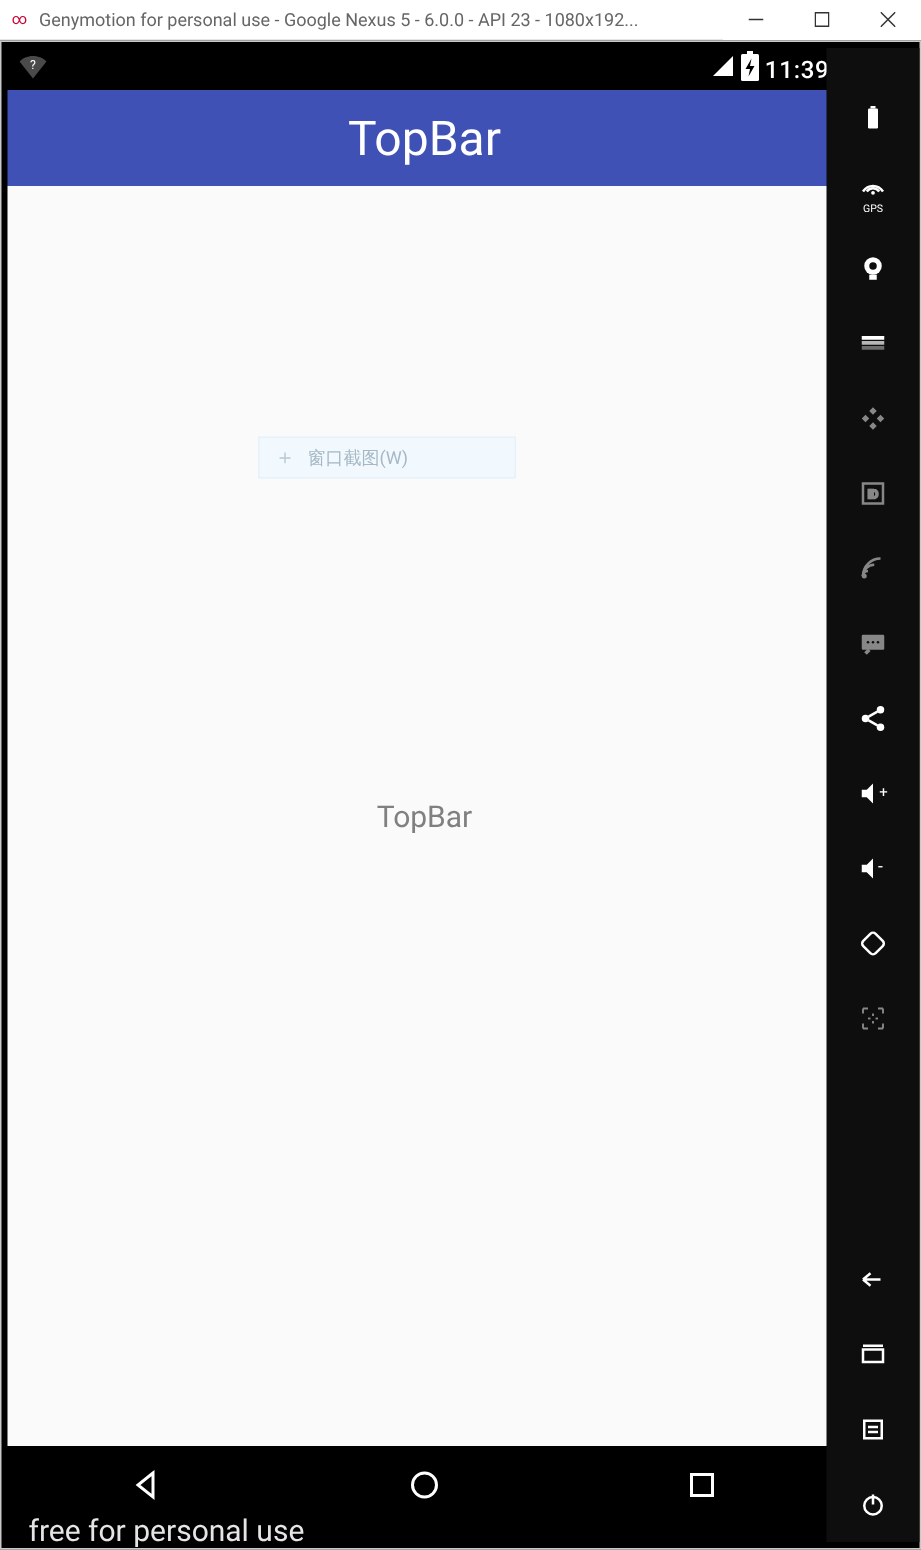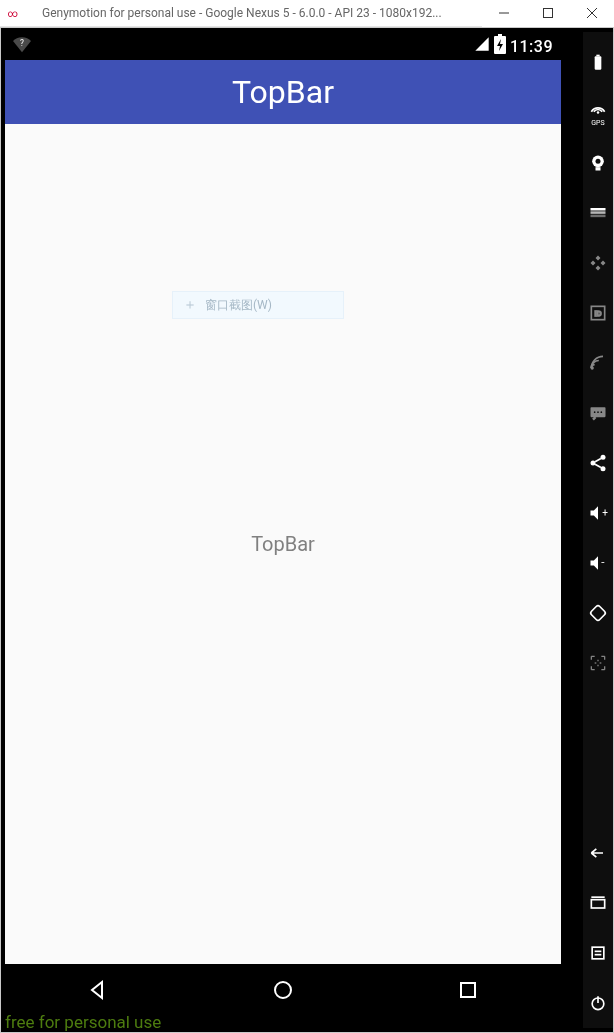--- a/index.html
+++ b/index.html
@@ -33,21 +33,20 @@
       align-items: center;
       justify-content: center;
       color: #c03;
       font-size: 10px;
     }
     .titlebar .title-text {
       flex: 1;
       overflow: hidden;
       white-space: nowrap;
       text-overflow: ellipsis;
-      margin-left: 16px;
     }
     .titlebar .win-controls {
       display: flex;
       align-items: center;
     }
     .win-btn {
       width: 44px;
       height: 27px;
       display: flex;
       align-items: center;
@@ -74,27 +73,27 @@
       left: 4px;
       top: 4px;
       width: 556px;
       height: 984px;
       background: #000;
     }
     .geny-sidebar {
       position: absolute;
       right: 0;
       top: 4px;
-      width: 30px;
+      width: 62px;
       height: 996px;
       background: #0e0e0e;
       display: flex;
       flex-direction: column;
       align-items: center;
-      padding-top: 6px;
+      padding-top: 22px;
       gap: 0px;
     }
     .sb-item {
       width: 50px;
       height: 50px;
       display: flex;
       align-items: center;
       justify-content: center;
       color: #ffffff;
     }
@@ -181,24 +180,24 @@
     }
     .nav-btn {
       width: 60px; height: 40px;
       display:flex; align-items:center; justify-content:center;
       color:#fff;
     }
     .nav-btn svg { width: 24px; height: 24px; }
 
     .watermark {
       position: absolute;
-      left: 4px;
+      left: 18px;
       bottom: 0px;
-      color: #4d7c0f;
-      font-size: 17px;
+      color: #e5e5e5;
+      font-size: 20px;
     }
   </style>
 </head>
 <body>
 
 <div class="titlebar">
   <span class="logo-icon">∞</span>
   <span class="title-text">Genymotion for personal use - Google Nexus 5 - 6.0.0 - API 23 - 1080x192...</span>
   <div class="win-controls">
     <div class="win-btn">

